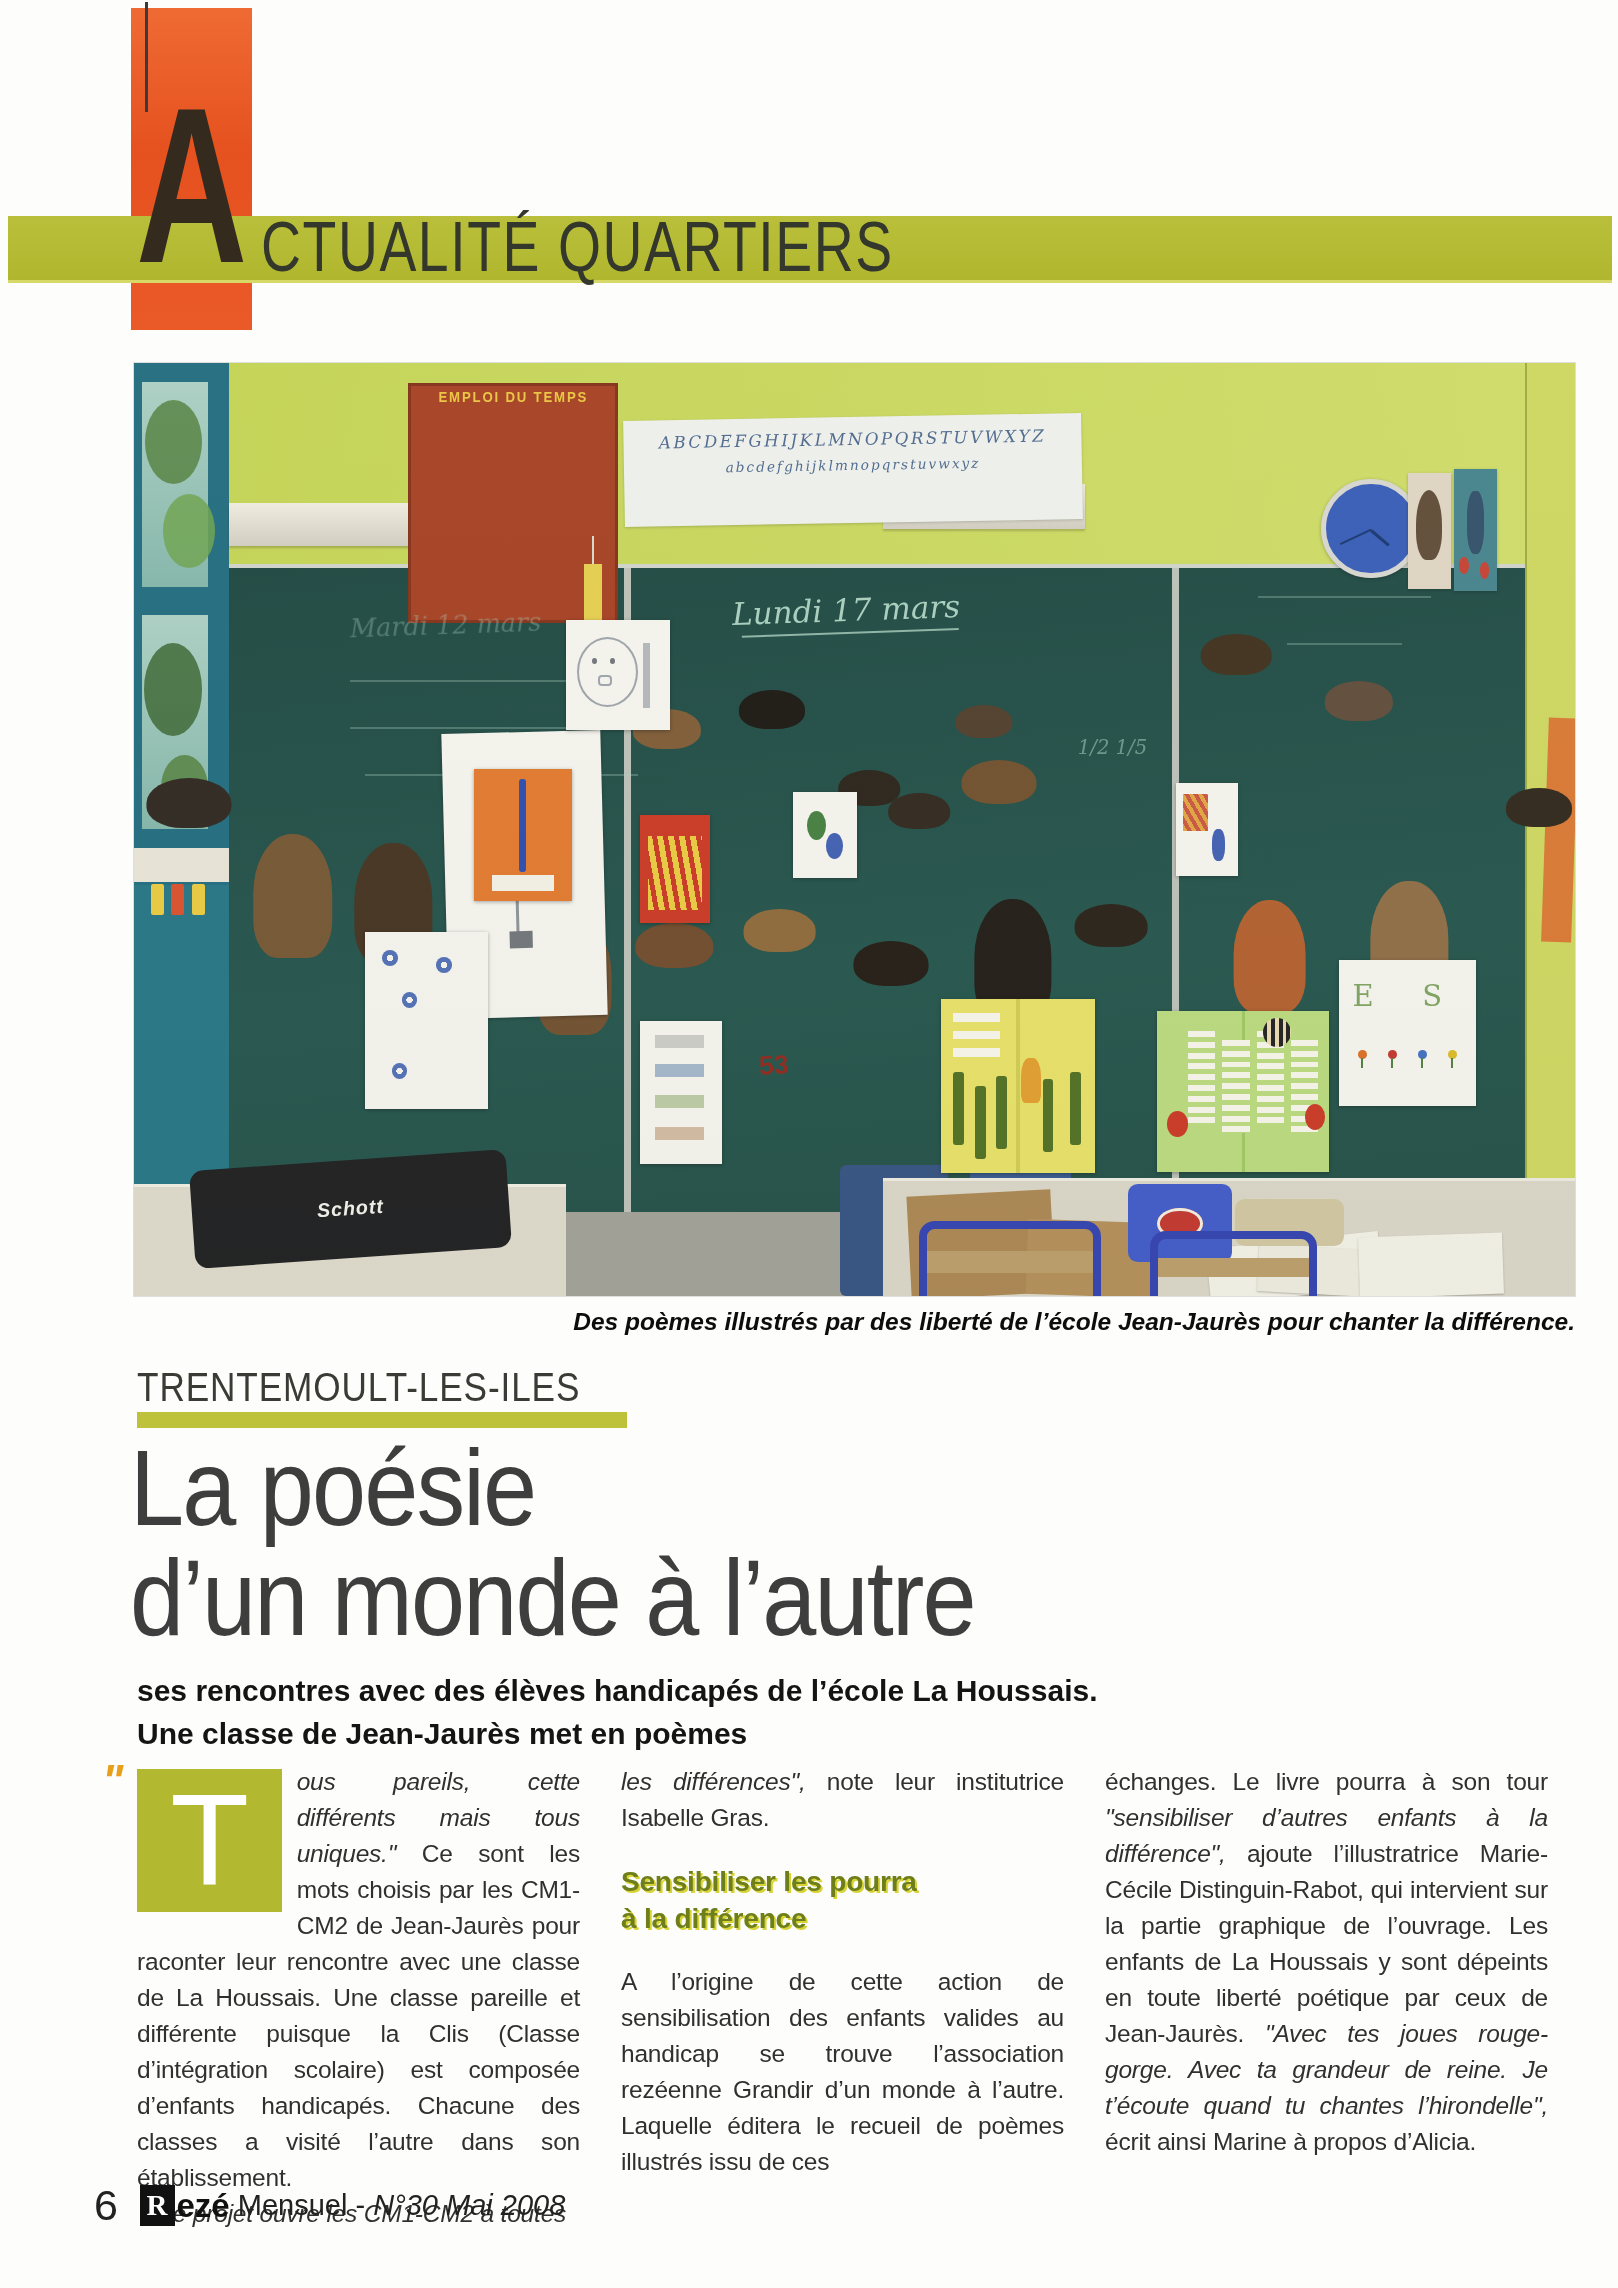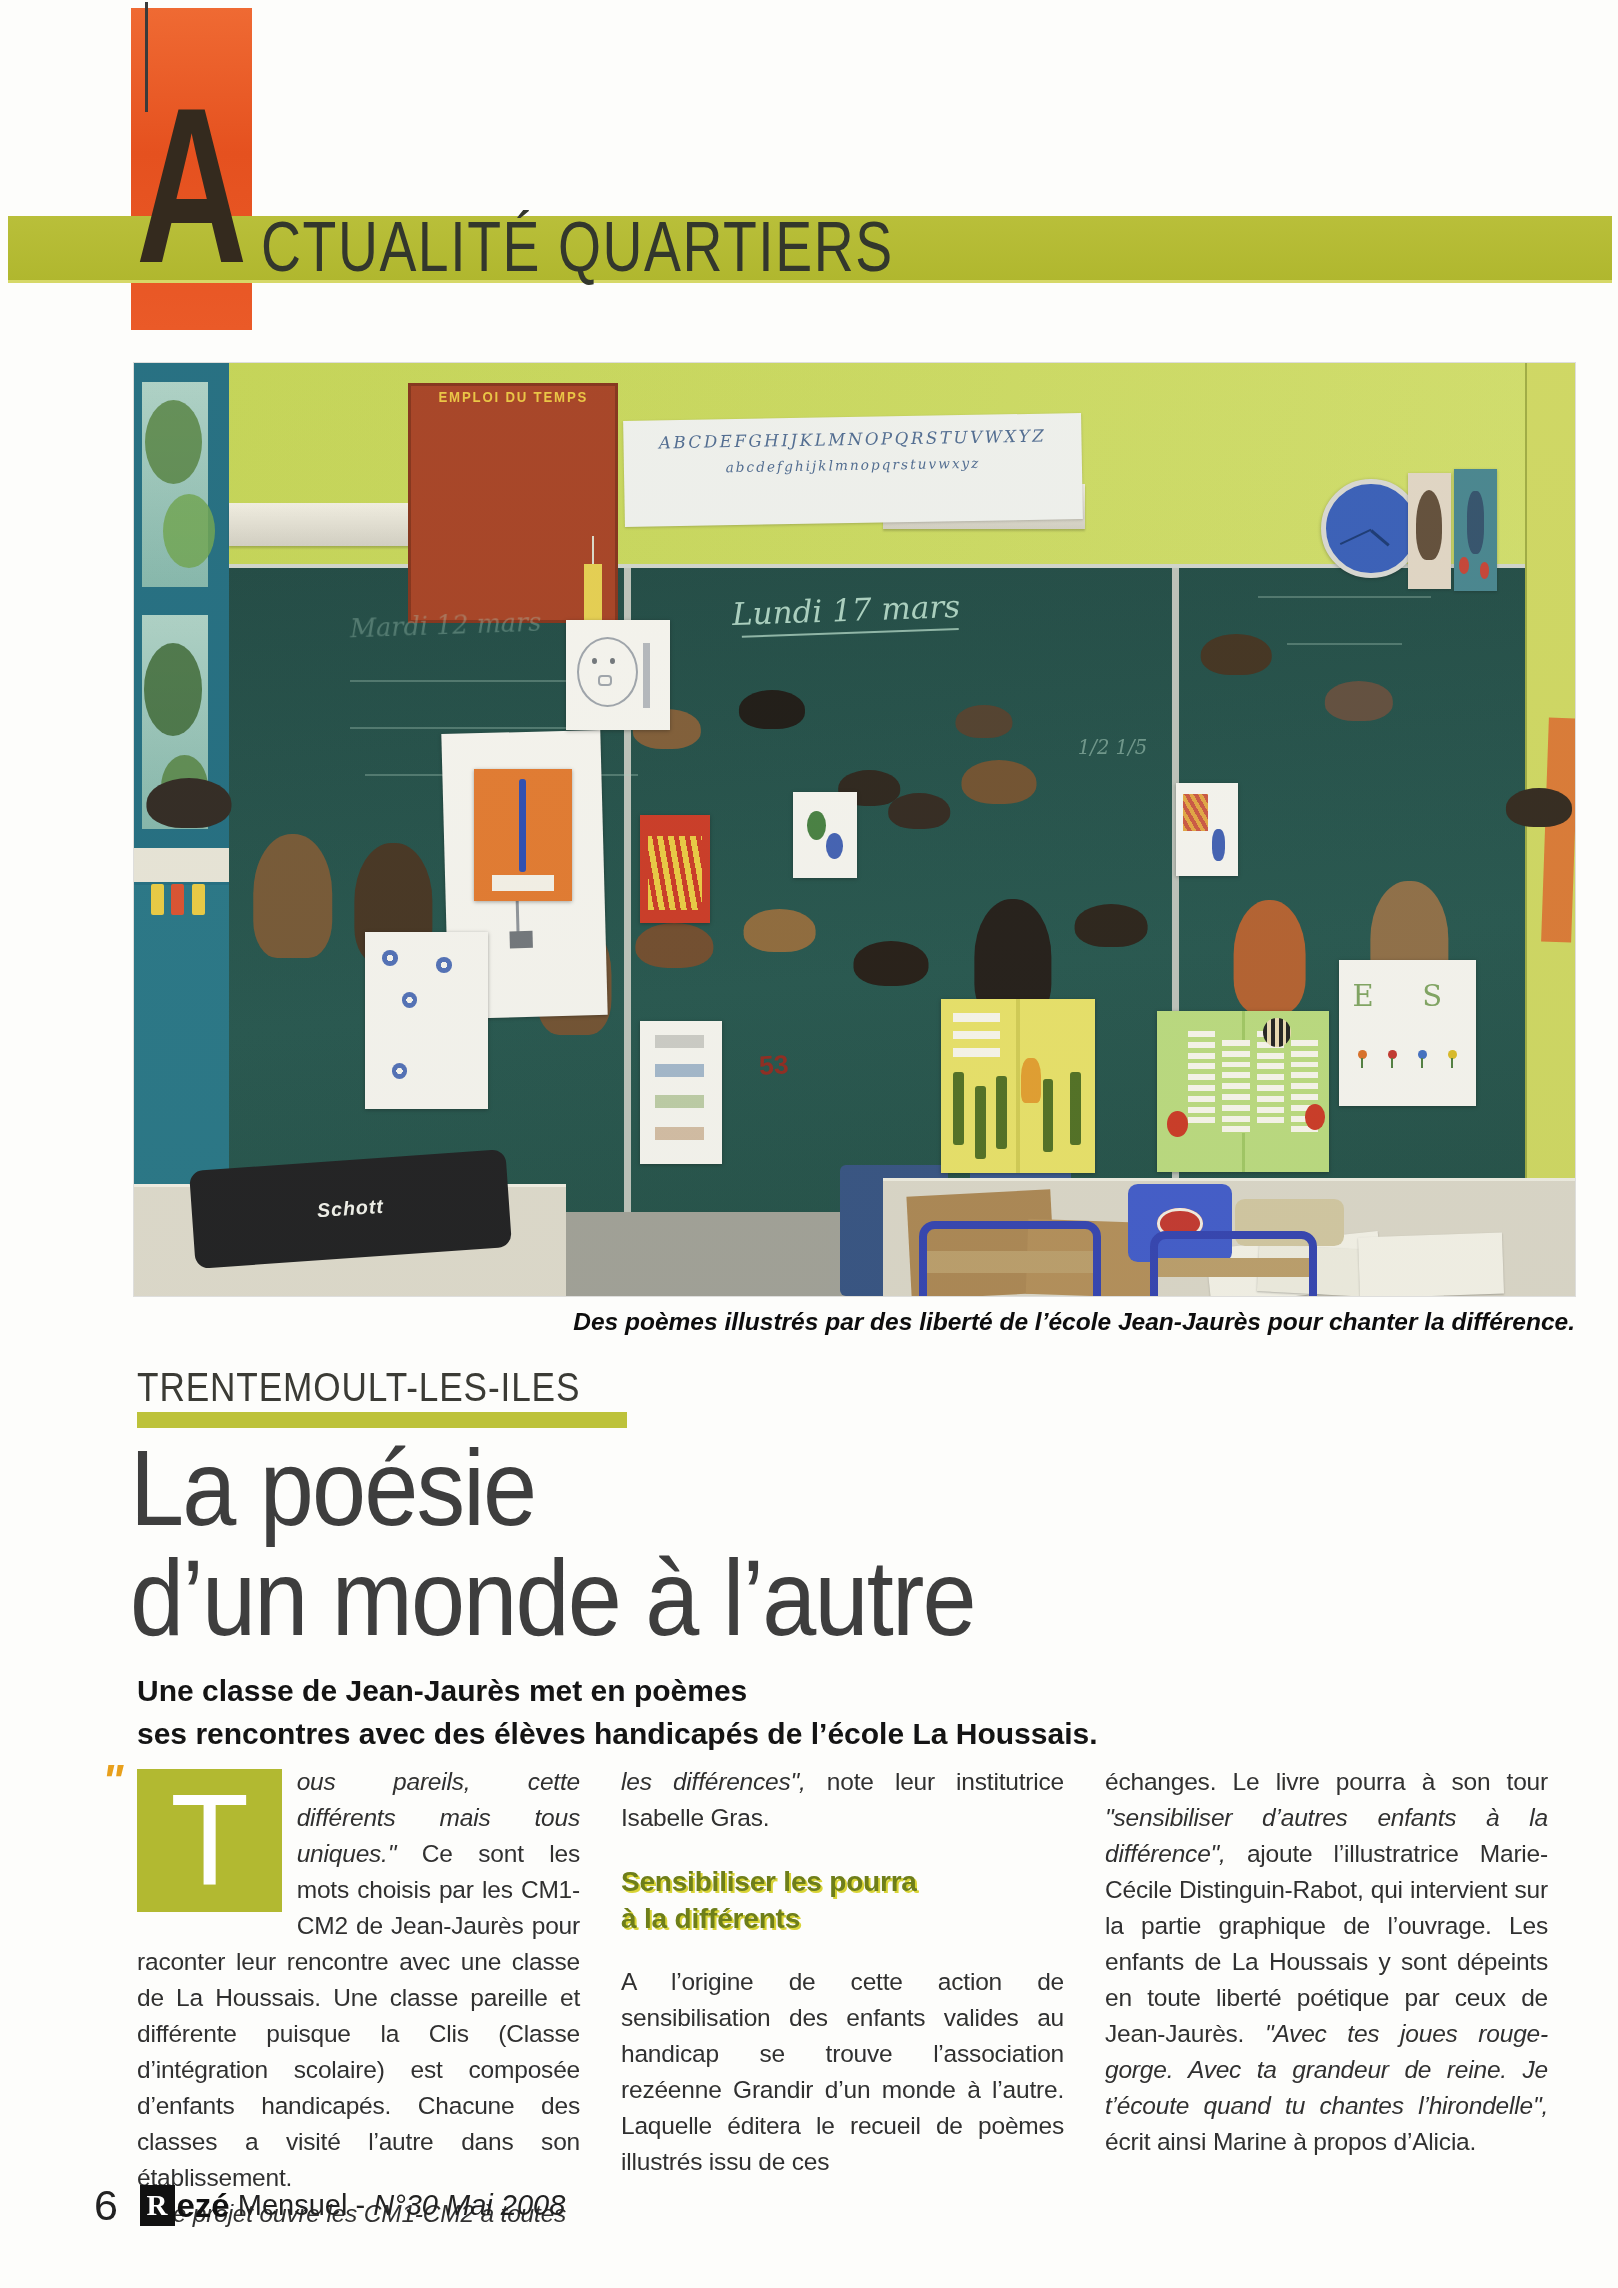--- a/index.html
+++ b/index.html
@@ -440,42 +440,42 @@
 
   <div class="caption">Des poèmes illustrés par des liberté de l’école Jean-Jaurès pour chanter la différence.</div>
 
   <div class="kicker">TRENTEMOULT-LES-ILES</div>
   <div class="kicker-bar"></div>
   <h1 class="headline" style="margin:0;font-weight:400">
     <span style="display:block">La poésie</span>
     <span style="display:block">d’un monde à l’autre</span>
   </h1>
   <div class="standfirst">
+    <span style="display:block">ses rencontres avec des élèves handicapés de l’école La Houssais.</span>
     <span style="display:block">Une classe de Jean-Jaurès met en poèmes</span>
-    <span style="display:block">ses rencontres avec des élèves handicapés de l’école La Houssais.</span>
   </div>
 
   <div class="columns">
     <div class="col">
       <p class="body-p first">
         <span class="openquote">"</span>
         <span class="dropcap">T</span>
         <i>ous pareils, cette différents mais tous uniques." </i><span>Ce sont les mots choisis par les CM1-CM2 de Jean-Jaurès pour raconter leur rencontre avec une classe de La Houssais. Une classe pareille et différente puisque la Clis (Classe d’intégration scolaire) est composée d’enfants handicapés. Chacune des classes a visité l’autre dans son établissement.</span>
       </p>
       <p class="body-p closing">
         <i>"Ce projet ouvre les CM1-CM2 à toutes</i>
       </p>
     </div>
     <div class="col">
       <p class="body-p">
         <i>les différences", </i><span>note leur institutrice Isabelle Gras.</span>
       </p>
       <h3 class="subhead">
         <span style="display:block">Sensibiliser les pourra</span>
-        <span style="display:block">à la différents</span>
+        <span style="display:block">à la différence</span>
       </h3>
       <p class="body-p">A l’origine de cette action de sensibilisation des enfants valides au handicap se trouve l’association rezéenne Grandir d’un monde à l’autre. Laquelle éditera le recueil de poèmes illustrés issu de ces</p>
     </div>
     <div class="col">
       <p class="body-p">
         <span>échanges. Le livre pourra à son tour </span><i>"sensibiliser d’autres enfants à la différence", </i><span>ajoute l’illustratrice Marie-Cécile Distinguin-Rabot, qui intervient sur la partie graphique de l’ouvrage. Les enfants de La Houssais y sont dépeints en toute liberté poétique par ceux de Jean-Jaurès. </span><i>"Avec tes joues rouge-gorge. Avec ta grandeur de reine. Je t’écoute quand tu chantes l’hirondelle", </i><span>écrit ainsi Marine à propos d’Alicia.</span>
       </p>
     </div>
   </div>
 

